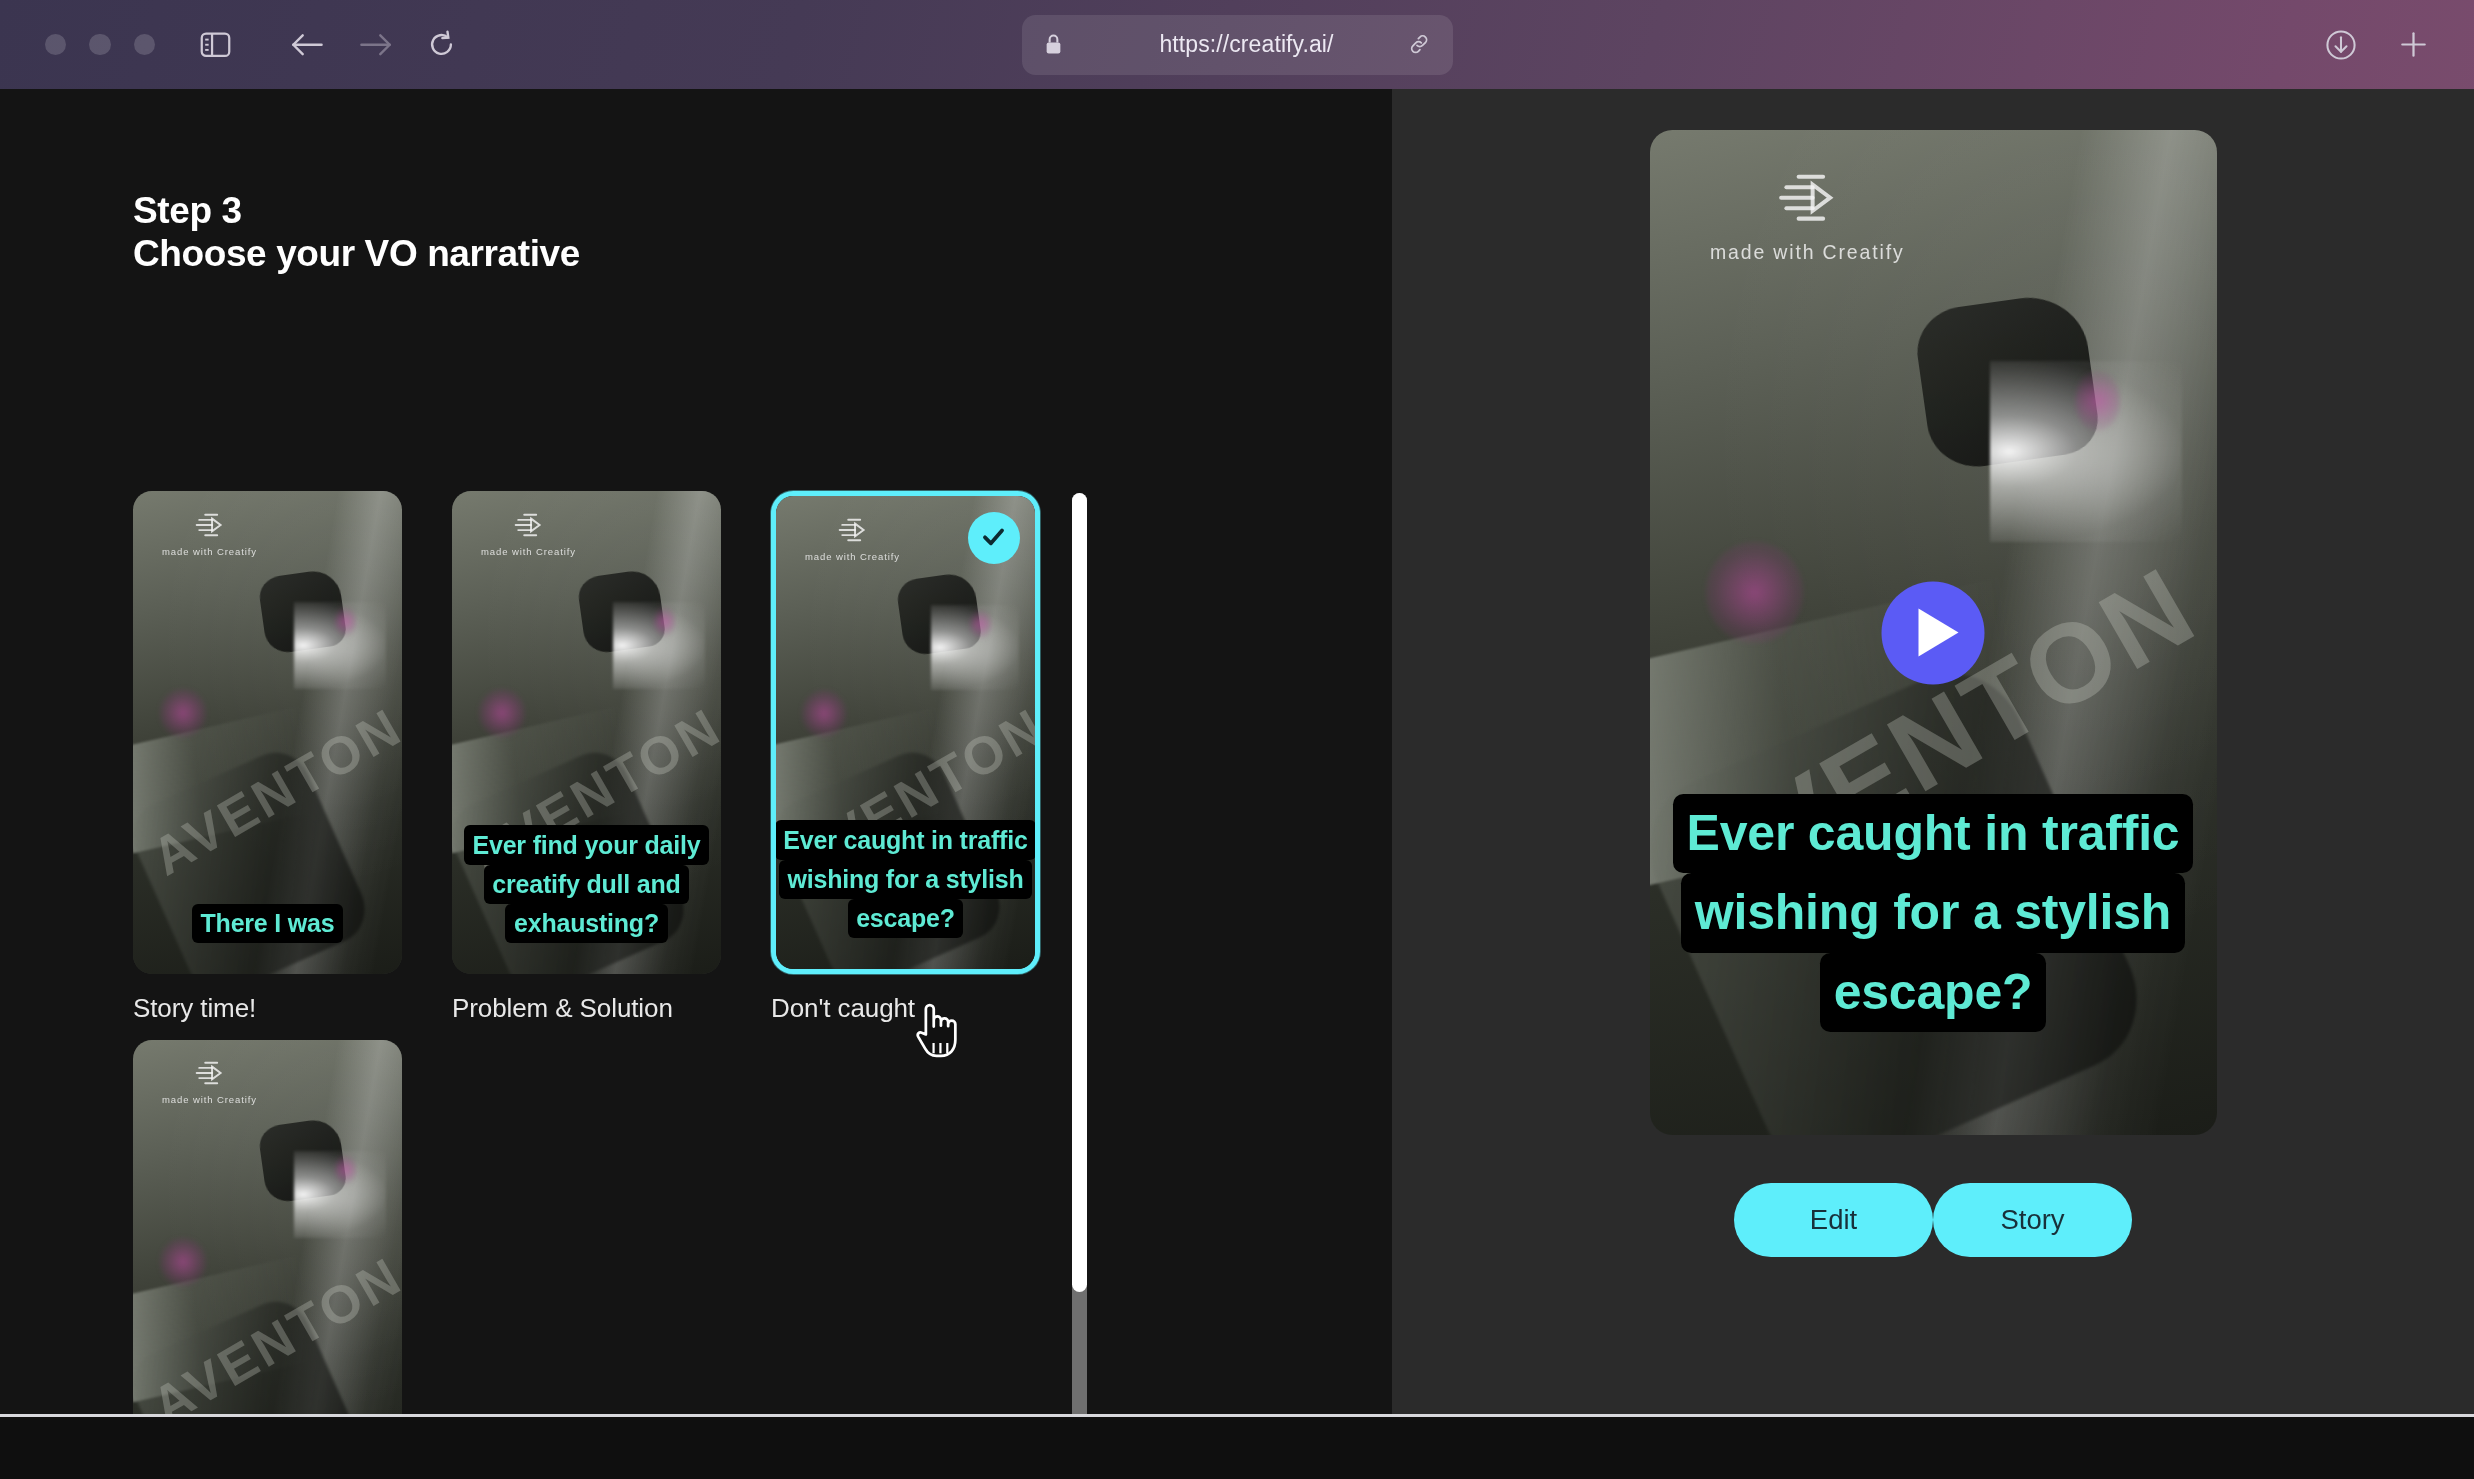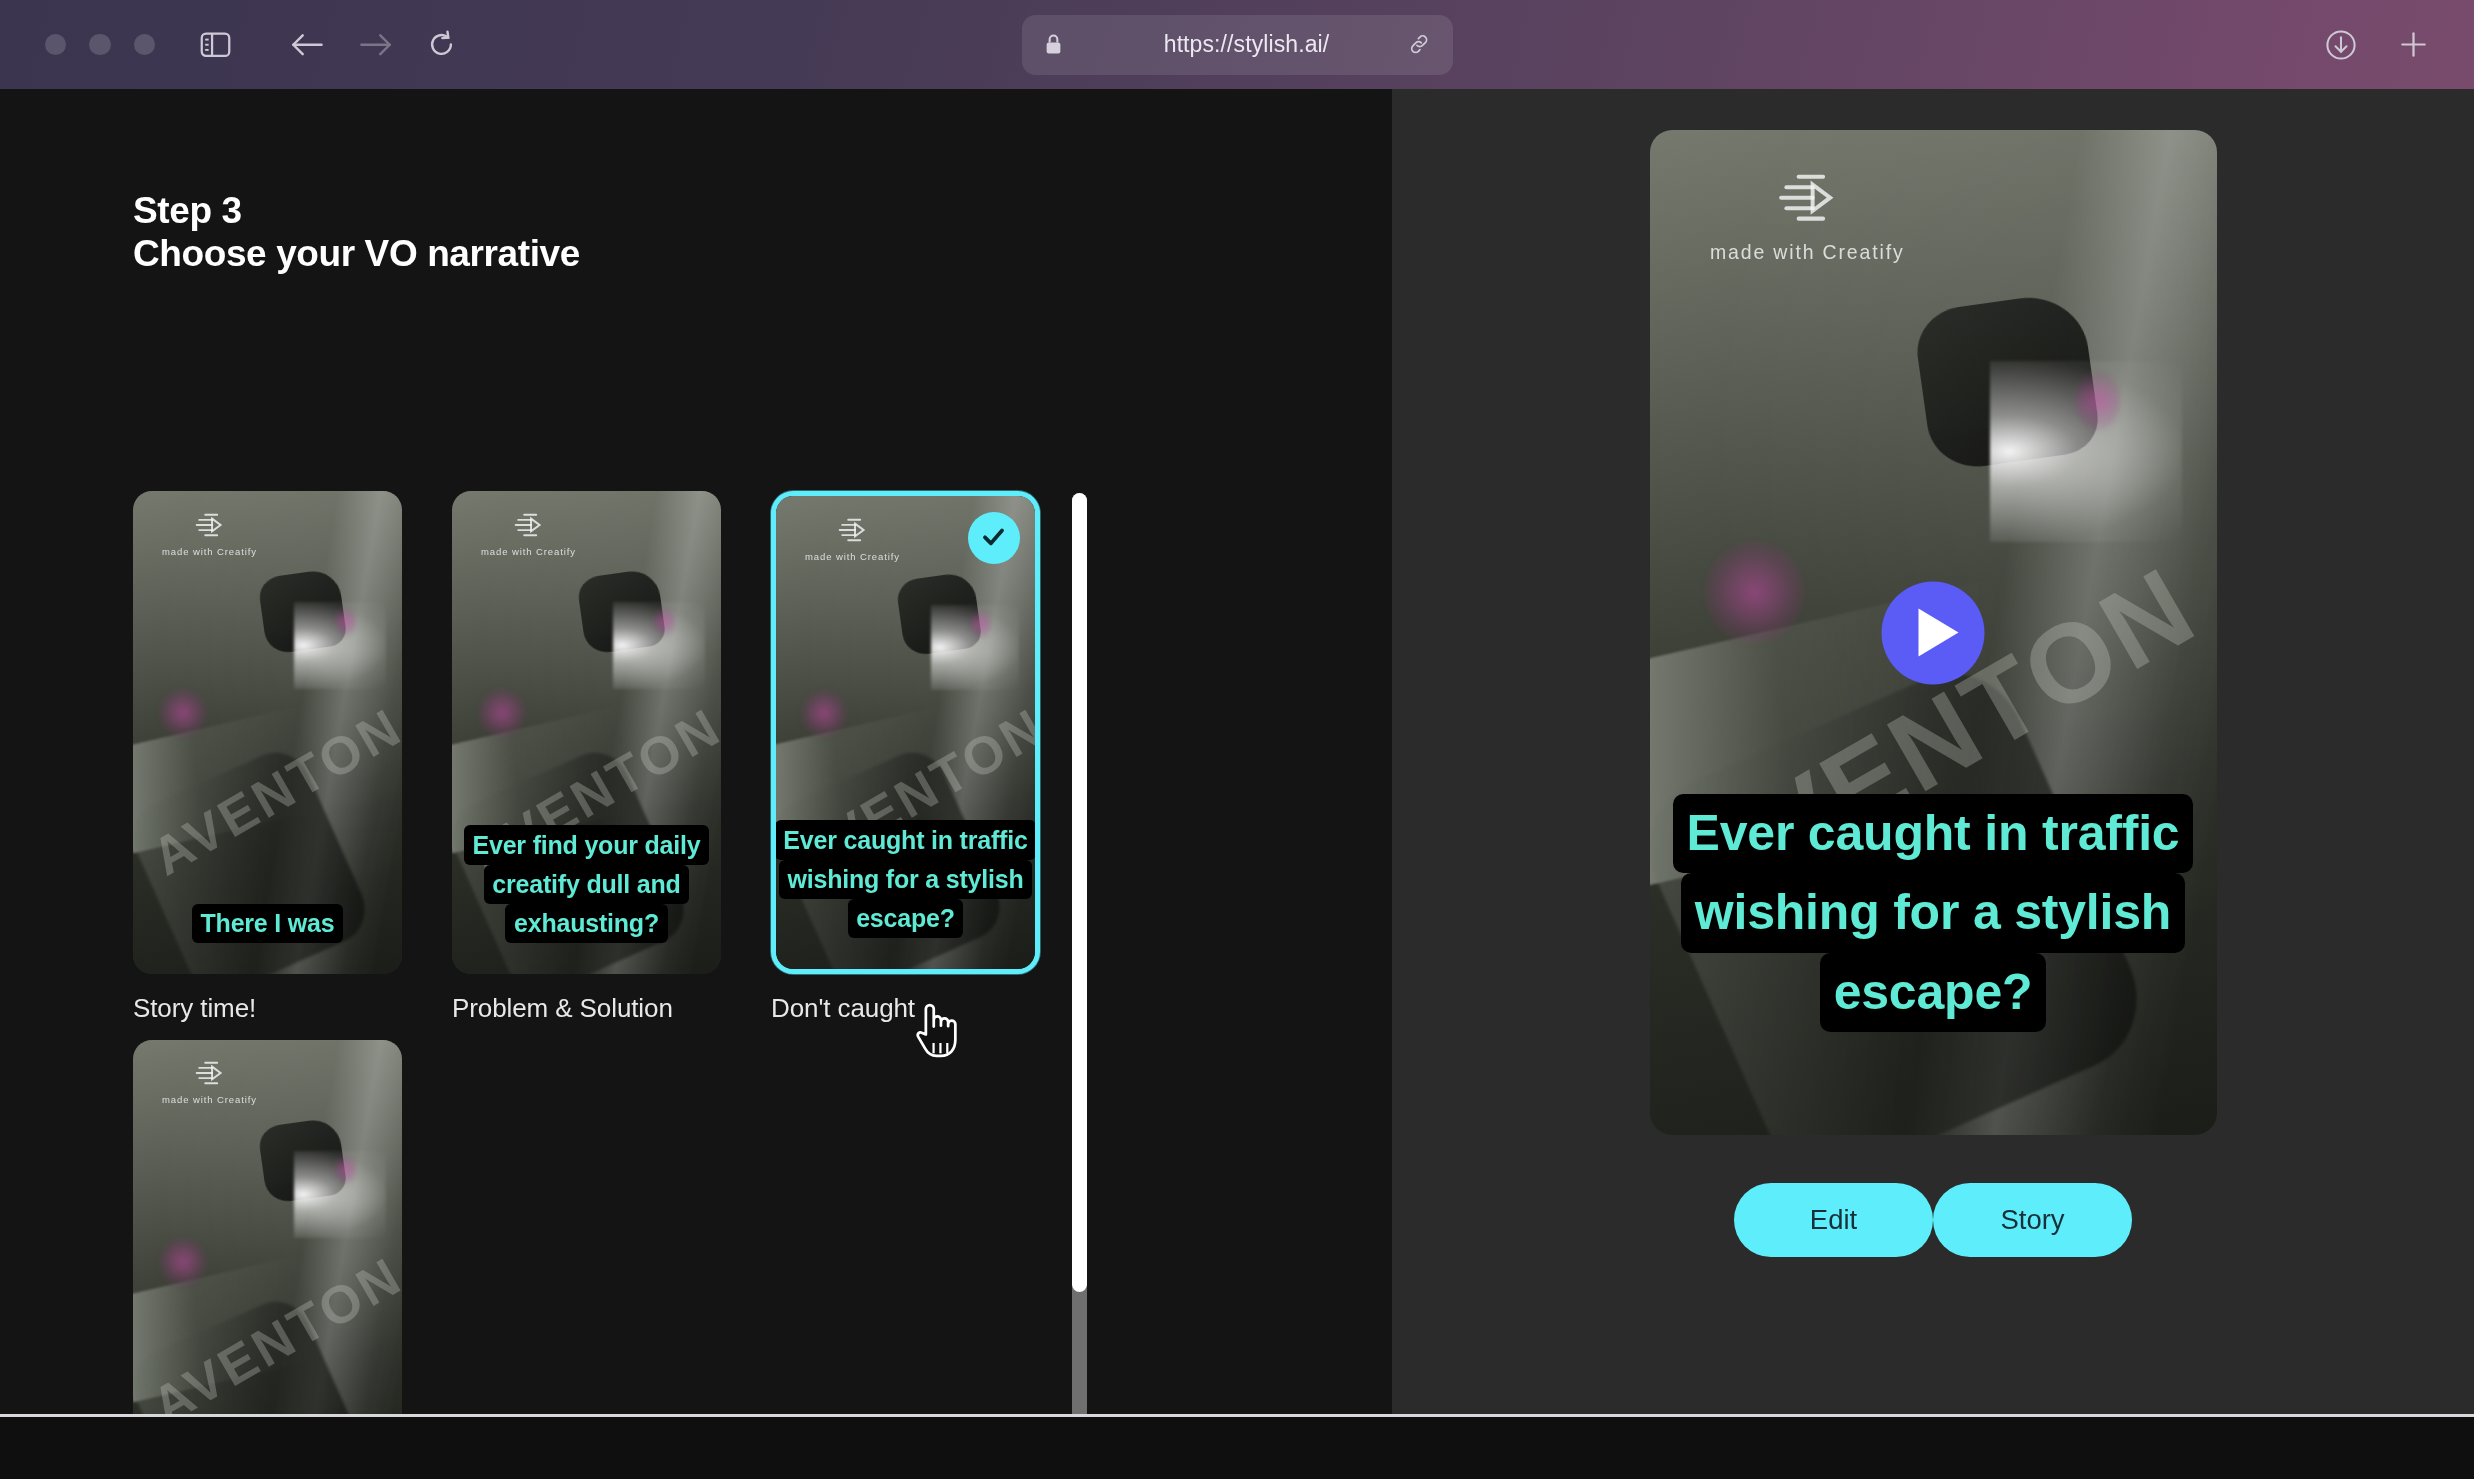--- a/index.html
+++ b/index.html
@@ -462,21 +462,21 @@
     </span>
 
     <div class="urlbar-wrap">
       <div class="urlbar">
         <span class="lock">
           <svg width="19" height="22.3" viewBox="0 0 22 26" fill="currentColor">
             <rect x="3" y="11" width="16" height="13" rx="2.5"></rect>
             <path d="M6.5 11V7.5a4.5 4.5 0 0 1 9 0V11" fill="none" stroke="currentColor" stroke-width="2.4"></path>
           </svg>
         </span>
-        <span class="url-text">https://stylish.ai/</span>
+        <span class="url-text">https://creatify.ai/</span>
         <span class="link-icon">
           <svg width="22.3" height="22.3" viewBox="0 0 26 26" fill="none" stroke="currentColor" stroke-width="2.1" stroke-linecap="round">
             <path d="M10.5 14.5a4.5 4.5 0 0 0 6.4 0l3.4-3.4a4.5 4.5 0 0 0-6.4-6.4l-1.8 1.8"></path>
             <path d="M15.5 11.5a4.5 4.5 0 0 0-6.4 0l-3.4 3.4a4.5 4.5 0 0 0 6.4 6.4l1.8-1.8"></path>
           </svg>
         </span>
       </div>
     </div>
 
     <div class="toolbar-right">

